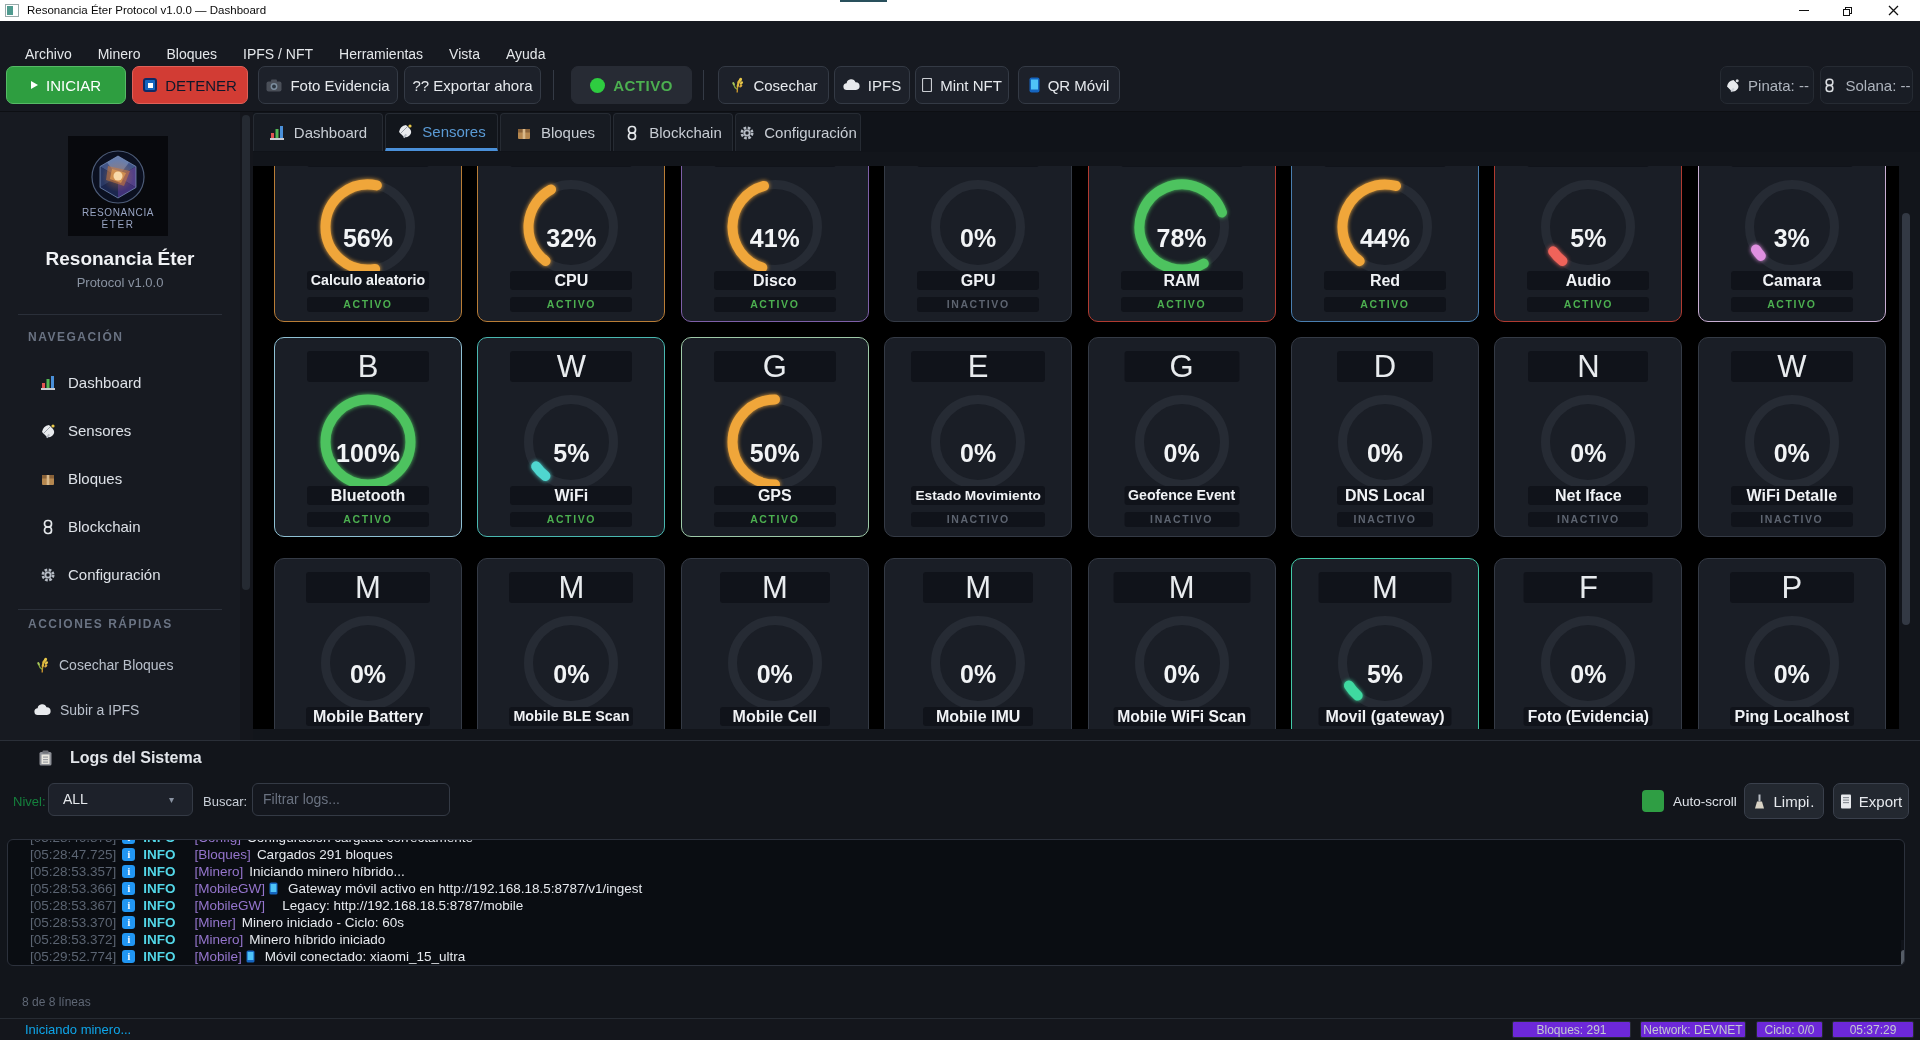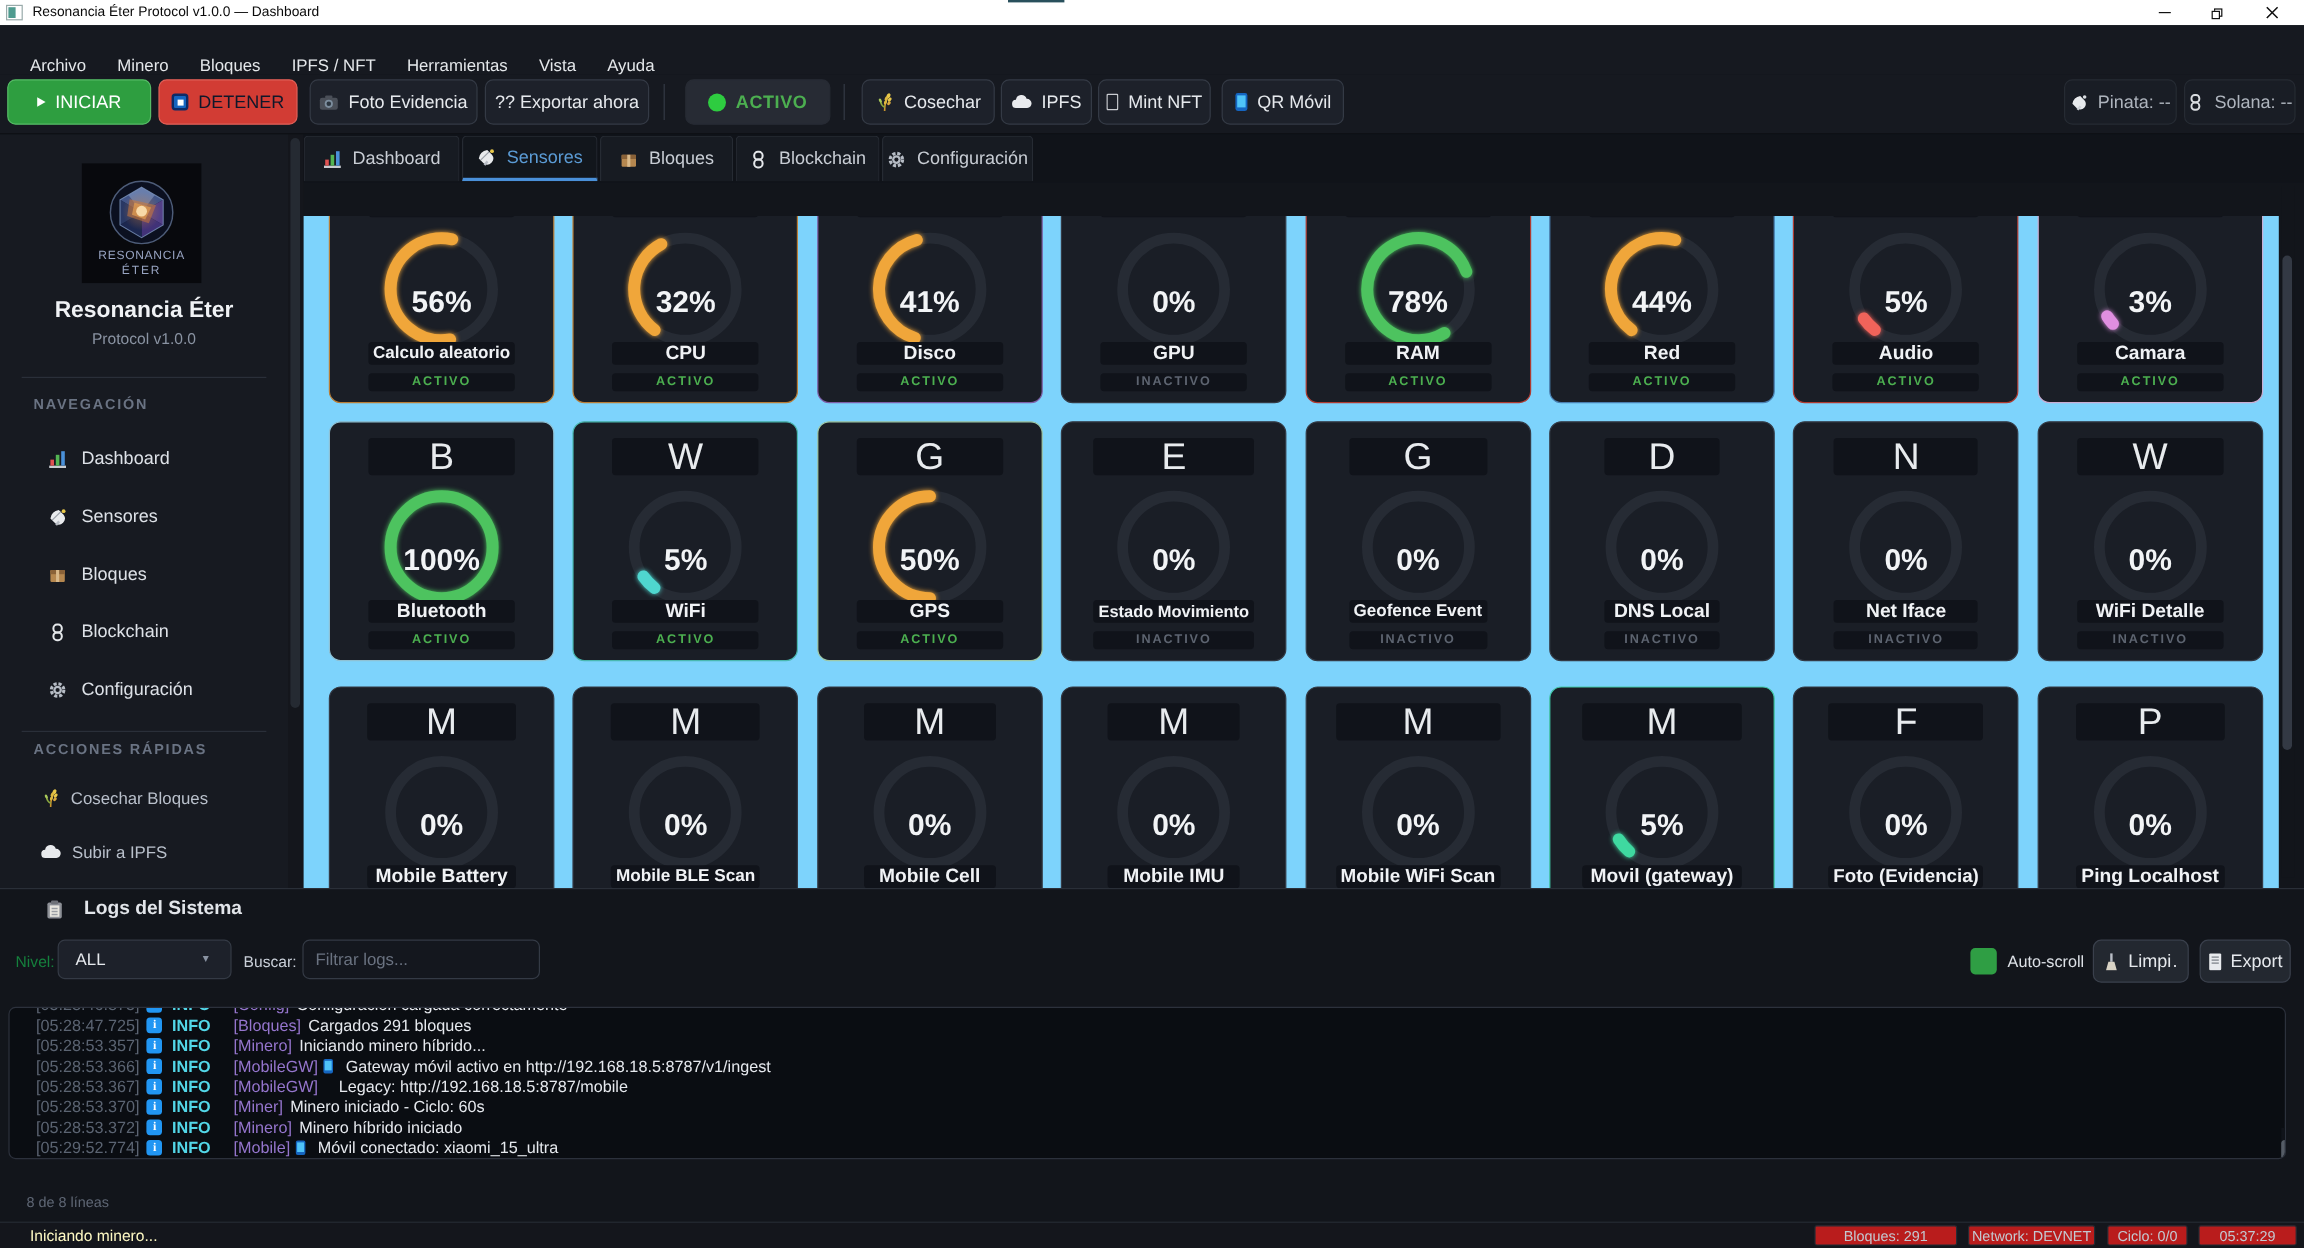--- a/index.html
+++ b/index.html
@@ -20,21 +20,21 @@
 #logo{position:absolute;left:68px;top:24px;width:100px;height:100px;}
 #sbtitle{position:absolute;left:0;top:136px;width:240px;text-align:center;font-size:19px;font-weight:bold;color:#f0f2f5;}
 #sbsub{position:absolute;left:0;top:163px;width:240px;text-align:center;font-size:13px;color:#8a93a2;}
 .sbdiv{position:absolute;left:18px;width:204px;height:1px;background:#2a2f39;}
 .sbhead{position:absolute;left:28px;font-size:12px;font-weight:bold;letter-spacing:1.5px;color:#6a7383;}
 .sbitem{position:absolute;left:40px;font-size:15px;color:#dde1e7;display:flex;align-items:center;gap:12px;}
 .sbitem2{position:absolute;left:34px;font-size:14px;color:#b9c0cb;display:flex;align-items:center;gap:9px;}
 #tabbar{position:absolute;left:253px;top:112px;width:1667px;height:40px;background:#101319;}
 .tab{position:absolute;top:1px;height:38px;background:#171b22;border:1px solid #262b33;border-bottom:none;border-radius:4px 4px 0 0;display:flex;align-items:center;justify-content:center;gap:9px;font-size:15px;color:#c8cdd4;}
 .tab.sel{background:#12161c;color:#5b9bd5;border-bottom:3px solid #4a90d9;}
-#viewport{position:absolute;left:253px;top:180px;width:1646px;height:563px;overflow:hidden;background:#7dd3fc;}
+#viewport{position:absolute;left:253px;top:166px;width:1646px;height:563px;overflow:hidden;background:#000000;}
 .card{position:absolute;width:188px;height:200px;background:#1a1e26;border:1.5px solid #343a45;border-radius:10px;}
 .cletter{position:absolute;left:50%;transform:translateX(-50%);top:13px;height:31px;background:#10131a;border-radius:3px;text-align:center;font-size:31px;font-weight:400;color:#e8ebee;line-height:31px;}
 .cgauge{position:absolute;left:50%;transform:translateX(-50%);top:44px;}
 .cpct{position:absolute;left:0;top:101px;width:100%;text-align:center;font-size:25px;font-weight:bold;color:#f2f4f6;}
 .cname{position:absolute;left:50%;transform:translateX(-50%);top:148px;height:19px;background:#10131a;border-radius:3px;text-align:center;font-weight:bold;color:#f0f2f5;line-height:19px;white-space:nowrap;}
 .cbadge{position:absolute;left:50%;transform:translateX(-50%);top:174px;height:15px;background:#10131a;border-radius:3px;text-align:center;font-size:10.5px;font-weight:bold;letter-spacing:1.6px;line-height:15px;}
 .cbadge.act{color:#4caf50;}
 .cbadge.inact{color:#5d6470;}
 #mainscroll{position:absolute;left:1901px;top:155px;width:11px;height:576px;background:#12151b;}
 #mainthumb{position:absolute;left:1px;top:58px;width:8px;height:412px;background:#333944;border-radius:4px;}
@@ -51,22 +51,22 @@
 .lline{position:absolute;left:22px;height:17px;font-size:13.5px;white-space:nowrap;display:flex;align-items:center;}
 .lts{color:#5b6472;}
 .linfo{color:#53d7e8;font-weight:bold;}
 .lcat{color:#9575cd;}
 .lmsg{color:#e6e9ee;}
 .iicon{display:inline-block;width:13px;height:13px;background:#2196f3;border-radius:3px;color:#fff;font-size:10px;font-weight:bold;text-align:center;line-height:13px;font-family:"Liberation Serif",serif;}
 #logsbar{position:absolute;left:1893px;top:100px;width:6px;height:143px;background:#10131a;}
 #logsthumb{position:absolute;left:0;top:10px;width:6px;height:118px;background:#555c66;border-radius:3px;}
 #nlines{position:absolute;left:22px;top:254px;font-size:12px;color:#5f6775;}
 #statusbar{position:absolute;left:0;top:1018px;width:1920px;height:22px;background:#14161c;border-top:1px solid #262b33;}
-#statusbar .lefttxt{position:absolute;left:25px;top:3px;font-size:13px;color:#fef9c3;}
-.sseg{position:absolute;top:2px;height:17px;border:1px solid #262b33;border-radius:2px;font-size:12px;color:#c3c9d1;display:flex;align-items:center;justify-content:center;background:#b91c1c;white-space:nowrap;}
+#statusbar .lefttxt{position:absolute;left:25px;top:3px;font-size:13px;color:#0ea5e9;}
+.sseg{position:absolute;top:2px;height:17px;border:1px solid #262b33;border-radius:2px;font-size:12px;color:#c3c9d1;display:flex;align-items:center;justify-content:center;background:#6d28d9;white-space:nowrap;}
 </style></head><body>
 <div id="titlebar">
     <div id="appicon"></div>
     <div id="titletext">Resonancia Éter Protocol v1.0.0 — Dashboard</div>
 <div class="winbtn" style="left:1782px">
       <div style="position:absolute;left:17px;top:10px;width:10px;height:1.4px;background:#111"></div>
     </div>
 <div class="winbtn" style="left:1827px">
       <div style="position:absolute;left:18px;top:7px;width:7px;height:7px;border:1.2px solid #111"></div>
       <div style="position:absolute;left:16px;top:9px;width:7px;height:7px;border:1.2px solid #111;background:#fff"></div>

